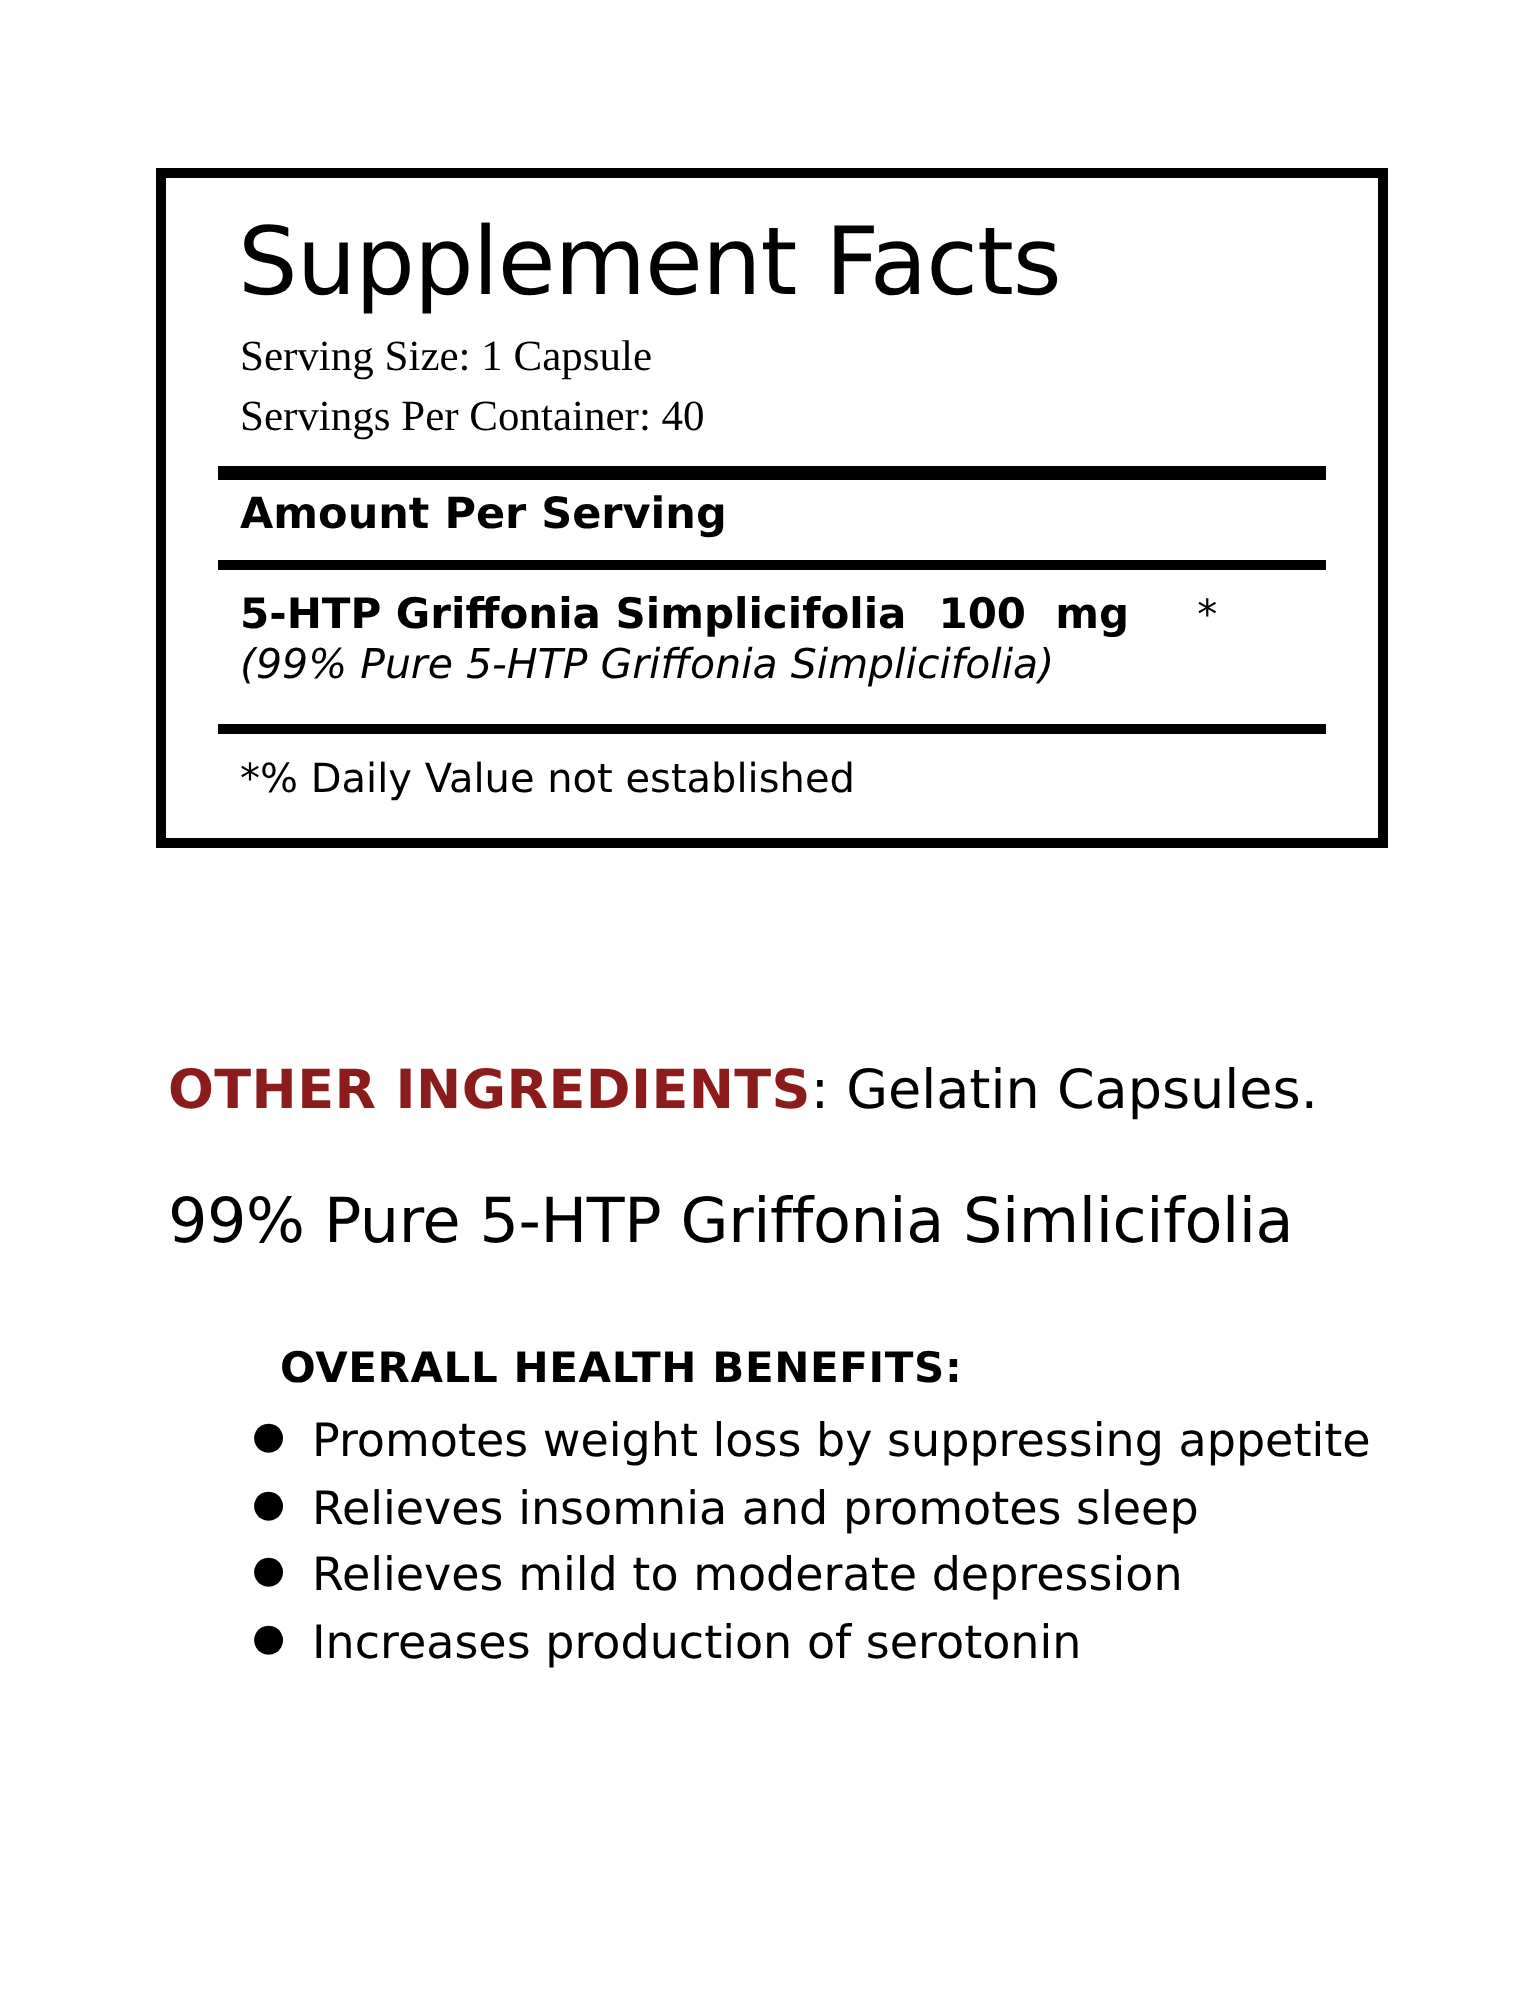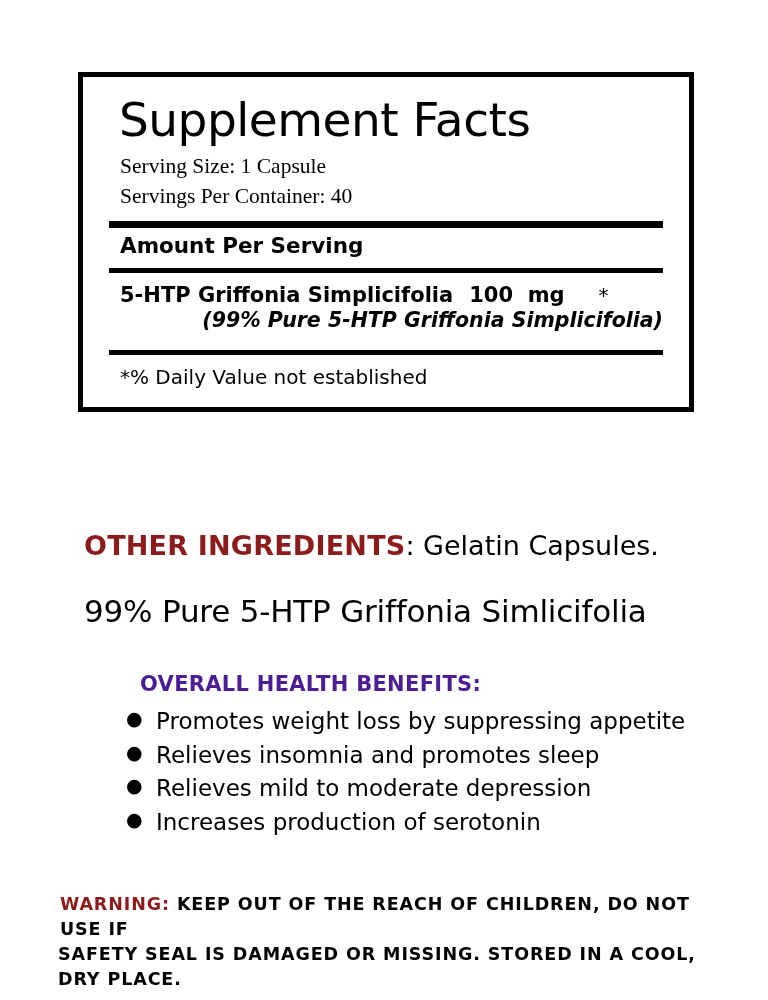--- a/index.html
+++ b/index.html
@@ -20,21 +20,21 @@
     position: absolute;
     left: 0; top: 0;
     width: 768px;
     height: 1000px;
   }
 
   
   .panel {
     position: absolute;
     left: 78px;
-    top: 72px;
+    top: 84px;
     width: 616px;
     box-sizing: border-box;
     border: 5px solid #000;
     padding: 16px 26px 18px 26px;
     background: #fff;
   }
 
   .sf-title {
     font-family: "DejaVu Sans", sans-serif;
     font-size: 47px;
@@ -84,23 +84,22 @@
   .ing-name { white-space: pre; }
   .ing-amount { margin-left: 16px; white-space: pre; }
   .ing-star {
     margin-left: 34px;
     font-weight: 400;
     font-size: 20px;
   }
   .ing-sub {
     font-size: 20.5px;
     font-style: italic;
-    font-weight: 700;
+    font-weight: 400;
     padding: 1px 0 0 11px;
-    text-align: right;
   }
 
   .spacer-before-bottom { height: 18px; }
 
   .dv-note {
     font-size: 20px;
     padding: 10px 0 0 11px;
   }
 
   
@@ -126,21 +125,21 @@
     top: 593px;
     font-size: 31px;
     letter-spacing: -0.2px;
   }
 
   
   .benefits-title {
     position: absolute;
     left: 140px;
     top: 672px;
-    color: #4c1d95;
+    color: #000000;
     font-weight: 700;
     font-size: 21px;
     letter-spacing: 0.3px;
   }
   .benefits-list {
     position: absolute;
     left: 118px;
     top: 705px;
     margin: 0;
     padding: 0 0 0 30px;
@@ -218,18 +217,14 @@
   <div class="headline">99% Pure 5-HTP Griffonia Simlicifolia</div>
 
   <div class="benefits-title">OVERALL HEALTH BENEFITS:</div>
   <ul class="benefits-list">
     <li><span class="bullet">●</span><span>Promotes weight loss by suppressing appetite</span></li>
     <li><span class="bullet">●</span><span>Relieves insomnia and promotes sleep</span></li>
     <li><span class="bullet">●</span><span>Relieves mild to moderate depression</span></li>
     <li><span class="bullet">●</span><span>Increases production of serotonin</span></li>
   </ul>
 
-  <div class="warning">
-    <span class="line1"><span class="wlabel">WARNING:</span><span class="wtext"> KEEP OUT OF THE REACH OF CHILDREN, DO NOT USE IF</span></span>
-    <span class="line2"><span class="wtext">SAFETY SEAL IS DAMAGED OR MISSING. STORED IN A COOL, DRY PLACE.</span></span>
-  </div>
 
 </div>
 
 </body></html>

